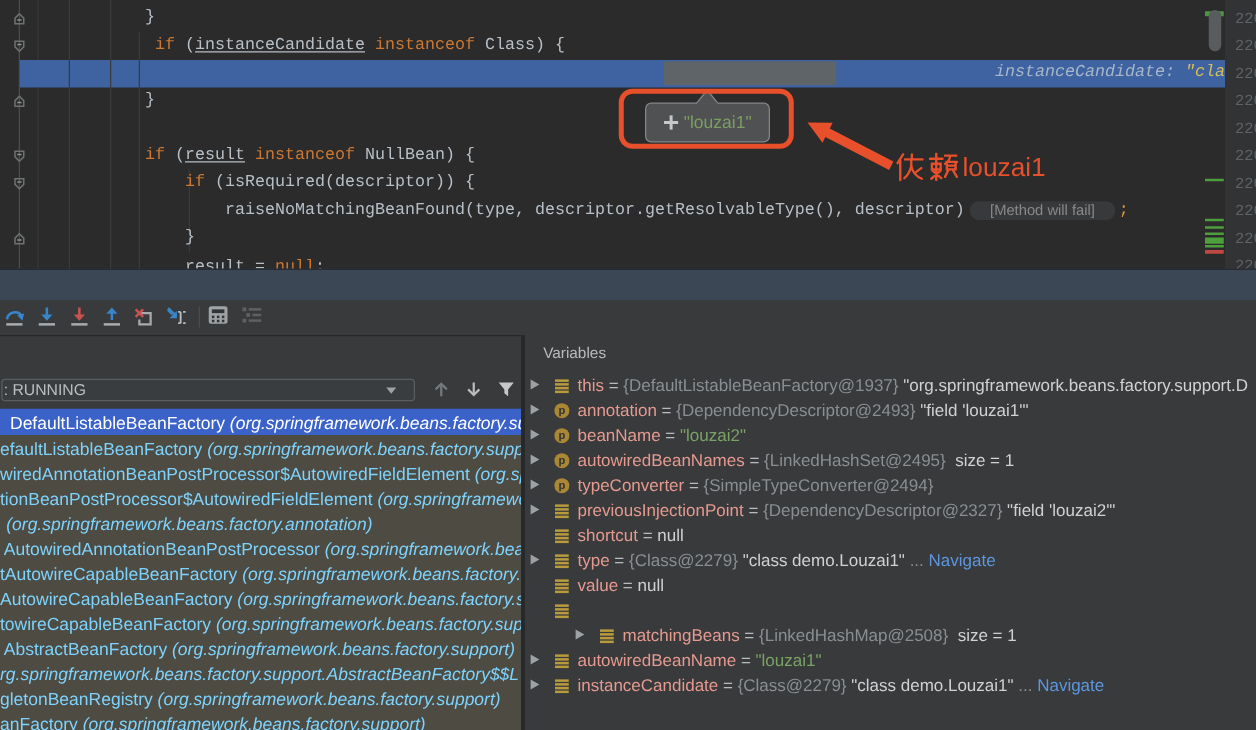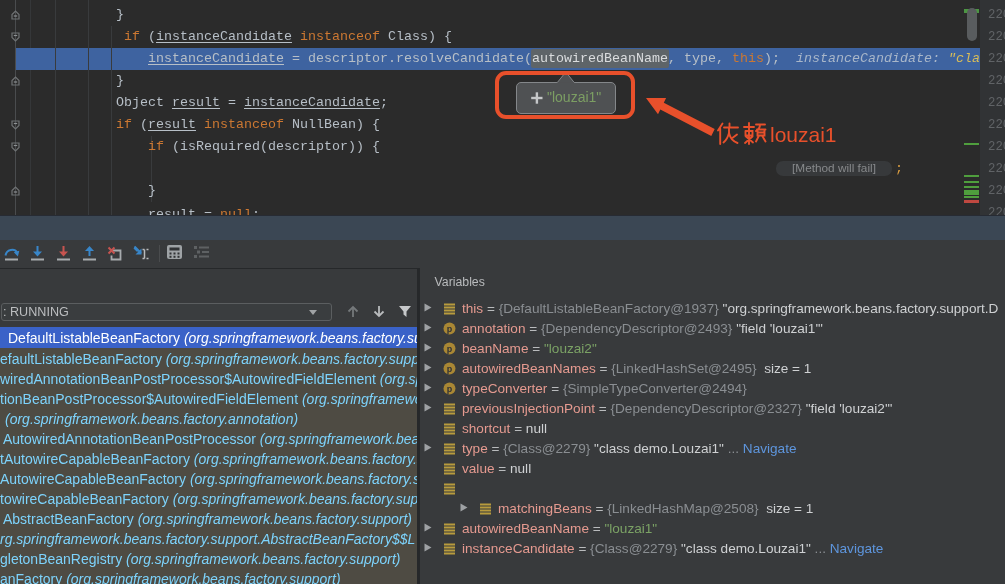--- a/index.html
+++ b/index.html
@@ -30,26 +30,25 @@
     <div class="vline" style="left:151px;top:135.5px;height:66px;"></div>
 
     <div class="vline" style="left:15px;top:0;height:214.5px;background:#4a4c4e;"></div>
     <div class="vline" style="left:29.5px;top:0;height:47.5px;background:#353739;"></div>
       <div class="vline" style="left:29.5px;top:69.5px;height:145px;background:#353739;"></div>
 
     <div class="abs" style="left:531px;top:48.5px;width:138px;height:19.5px;background:#5e6468;border-radius:2px;"></div>
 
     <div class="cl" style="left:116px;top:3.5px;">}</div>
     <div class="cl" style="left:124px;top:25.5px;"><span class="kw">if</span> (<span class="ul">instanceCandidate</span> <span class="kw">instanceof</span> Class) {</div>
-    <div class="cl" style="left:148px;top:47.5px;"><span class="ul">instanceCandidate</span> = descriptor.resolveCandidate(<span style="color:#dadcde;">autowiredBeanName</span>, type, <span class="kw">this</span>);</div>
     <div class="cl" style="left:796px;top:47.5px;font-style:italic;"><span style="color:#a8b6c9;">instanceCandidate: </span><span style="color:#d9bd58;">"class demo</span></div>
     <div class="cl" style="left:116px;top:69.5px;">}</div>
-    <div class="cl" style="left:116px;top:91.5px;">Object <span class="ul">result</span> = <span class="ul">instanceCandidate</span>;</div>
     <div class="cl" style="left:116px;top:113.5px;"><span class="kw">if</span> (<span class="ul">result</span> <span class="kw">instanceof</span> NullBean) {</div>
     <div class="cl" style="left:148px;top:135.5px;"><span class="kw">if</span> (isRequired(descriptor)) {</div>
+    <div class="cl" style="left:180px;top:157.5px;">raiseNoMatchingBeanFound(type, descriptor.getResolvableType(), descriptor)</div>
     <div class="abs" style="left:776px;top:160.5px;width:116px;height:15px;background:#37393b;border-radius:7px;color:#87898b;font-size:11.8px;line-height:15px;text-align:center;">[Method will fail]</div>
     <div class="cl" style="left:895px;top:157.5px;color:#d89c40;">;</div>
     <div class="cl" style="left:148px;top:179.5px;">}</div>
     <div class="cl" style="left:148px;top:204px;"><span class="ul">result</span> = <span class="kw">null</span>;</div>
 
     <div id="foldicons">
         <svg class="abs" style="left:11px;top:9.5px;" width="9" height="10" viewBox="0 0 9 10">
           <path d="M1,9 h7 v-4.5 l-3.5,-3.5 l-3.5,3.5 Z" fill="none" stroke="#6f7274" stroke-width="1.2"></path>
           <line x1="2.8" y1="6" x2="6.2" y2="6" stroke="#8e9294" stroke-width="1.2"></line>
         </svg>

